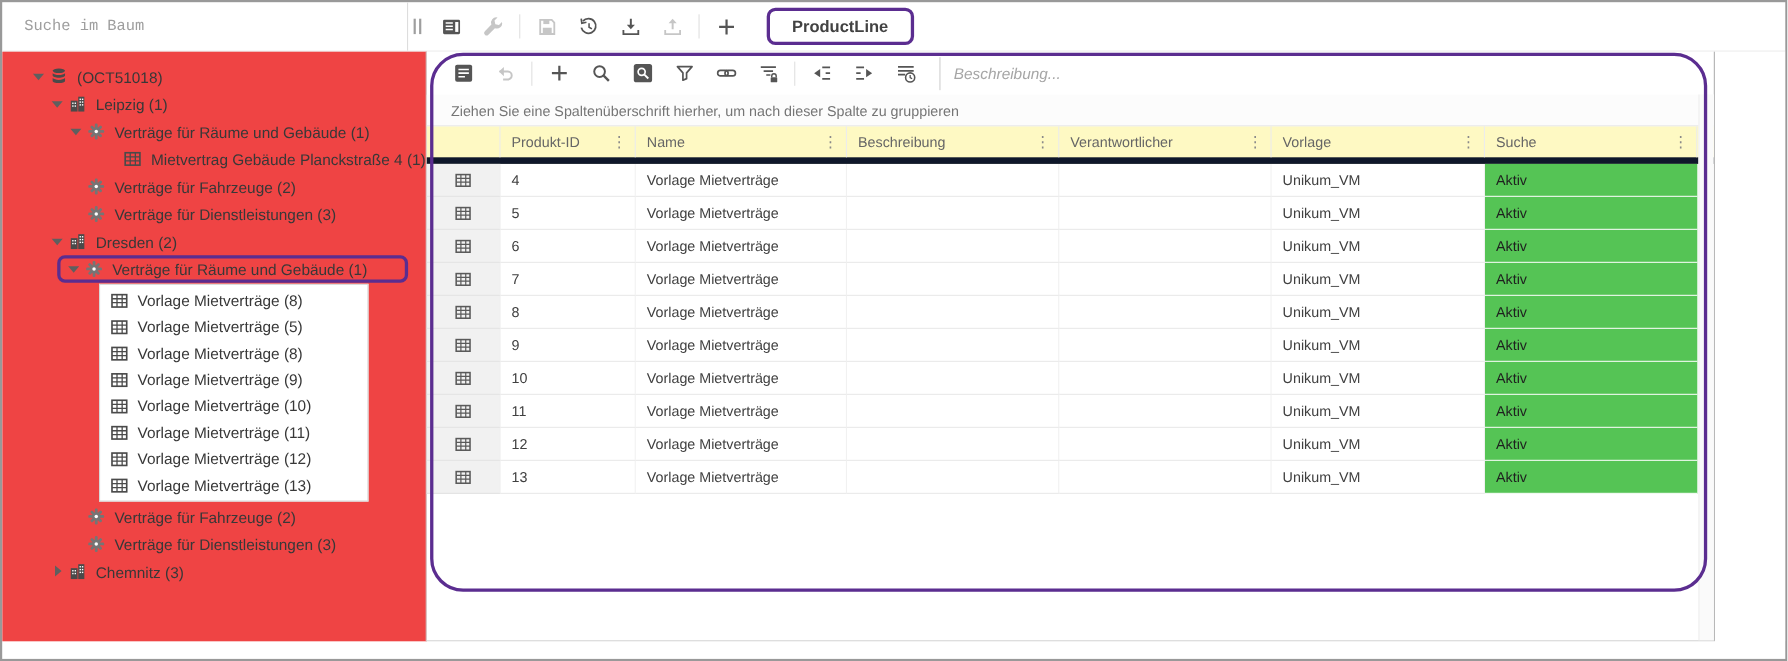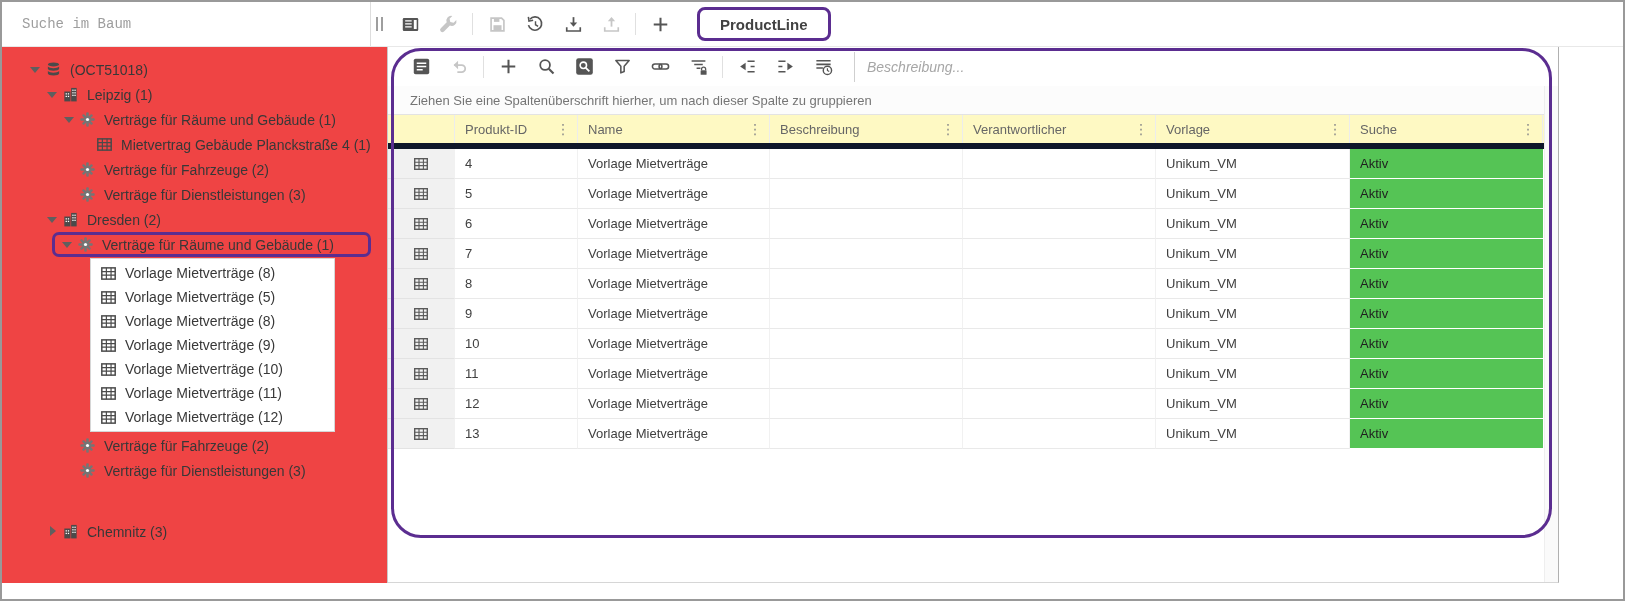--- a/index.html
+++ b/index.html
@@ -182,21 +182,21 @@
                       <rect x="1.6" y="6.8" width="12.8" height="2.4" rx="1"></rect>
                     </g>
                     <circle cx="8" cy="8" r="3.4"></circle>
                     <circle cx="8" cy="8" r="1.5" fill="#fff"></circle>
                   </g>
                 </svg>
               </span>
               <span class="tree-label">Verträge für Räume und Gebäude (1)</span>
             </div>
           </div>
-          <div class="tree-row" style="padding-left: 77px;">
+          <div class="tree-row" style="padding-left: 77px; justify-content: flex-end;">
             <div class="tree-line">
               <span class="caret none"></span>
               <span class="tree-ico">
                 <svg viewBox="0 0 16 16">
                   <rect x="1.7" y="2.7" width="12.6" height="10.6" fill="none" stroke="currentColor" stroke-width="1.4"></rect>
                   <path d="M1.7 6.2h12.6M1.7 9.6h12.6M6 2.7v10.6M10.4 2.7v10.6" stroke="currentColor" stroke-width="1.1" fill="none"></path>
                 </svg>
               </span>
               <span class="tree-label">Mietvertrag Gebäude Planckstraße 4 (1)</span>
             </div>
@@ -356,20 +356,31 @@
               <div class="tree-line">
                 <span class="tree-ico">
                   <svg viewBox="0 0 16 16">
                     <rect x="1.7" y="2.7" width="12.6" height="10.6" fill="none" stroke="currentColor" stroke-width="1.4"></rect>
                     <path d="M1.7 6.2h12.6M1.7 9.6h12.6M6 2.7v10.6M10.4 2.7v10.6" stroke="currentColor" stroke-width="1.1" fill="none"></path>
                   </svg>
                 </span>
                 <span class="tree-label">Vorlage Mietverträge (12)</span>
               </div>
             </div>
+            <div class="tree-row">
+              <div class="tree-line">
+                <span class="tree-ico">
+                  <svg viewBox="0 0 16 16">
+                    <rect x="1.7" y="2.7" width="12.6" height="10.6" fill="none" stroke="currentColor" stroke-width="1.4"></rect>
+                    <path d="M1.7 6.2h12.6M1.7 9.6h12.6M6 2.7v10.6M10.4 2.7v10.6" stroke="currentColor" stroke-width="1.1" fill="none"></path>
+                  </svg>
+                </span>
+                <span class="tree-label">Vorlage Mietverträge (13)</span>
+              </div>
+            </div>
           </div>
           <div class="tree-row" style="padding-left: 60px;">
             <div class="tree-line">
               <span class="caret none"></span>
               <span class="tree-ico gear">
                 <svg viewBox="0 0 16 16" fill="currentColor">
                   <g>
                     <rect x="6.8" y="1.2" width="2.4" height="13.6" rx="1"></rect>
                     <rect x="1.2" y="6.8" width="13.6" height="2.4" rx="1"></rect>
                     <g transform="rotate(45 8 8)">
@@ -397,21 +408,21 @@
                       <rect x="1.6" y="6.8" width="12.8" height="2.4" rx="1"></rect>
                     </g>
                     <circle cx="8" cy="8" r="3.4"></circle>
                     <circle cx="8" cy="8" r="1.5" fill="#fff"></circle>
                   </g>
                 </svg>
               </span>
               <span class="tree-label">Verträge für Dienstleistungen (3)</span>
             </div>
           </div>
-          <div class="tree-row" style="padding-left: 43px; margin-top: 36px;">
+          <div class="tree-row" style="padding-left: 43px;">
             <div class="tree-line">
               <span class="caret right"></span>
               <span class="tree-ico">
                 <svg viewBox="0 0 16 16" fill="currentColor">
                   <rect x="2.2" y="5.2" width="5.8" height="9.3"></rect>
                   <rect x="8.6" y="1.8" width="5.2" height="12.7"></rect>
                   <g fill="#fff">
                     <rect x="9.7" y="3.4" width="1.2" height="1.2"></rect>
                     <rect x="11.7" y="3.4" width="1.2" height="1.2"></rect>
                     <rect x="9.7" y="5.8" width="1.2" height="1.2"></rect>

